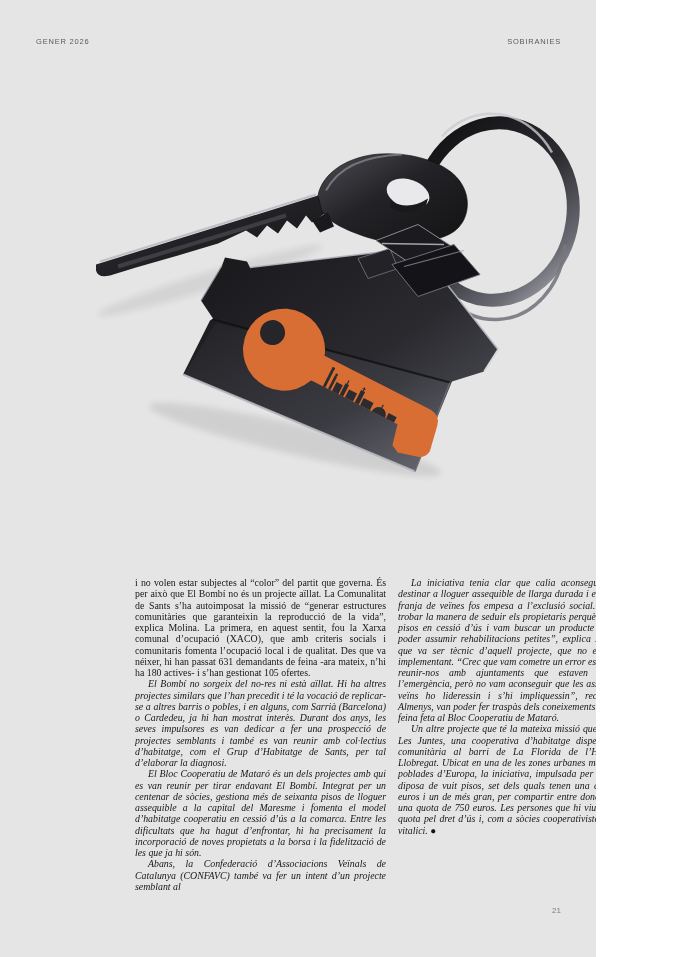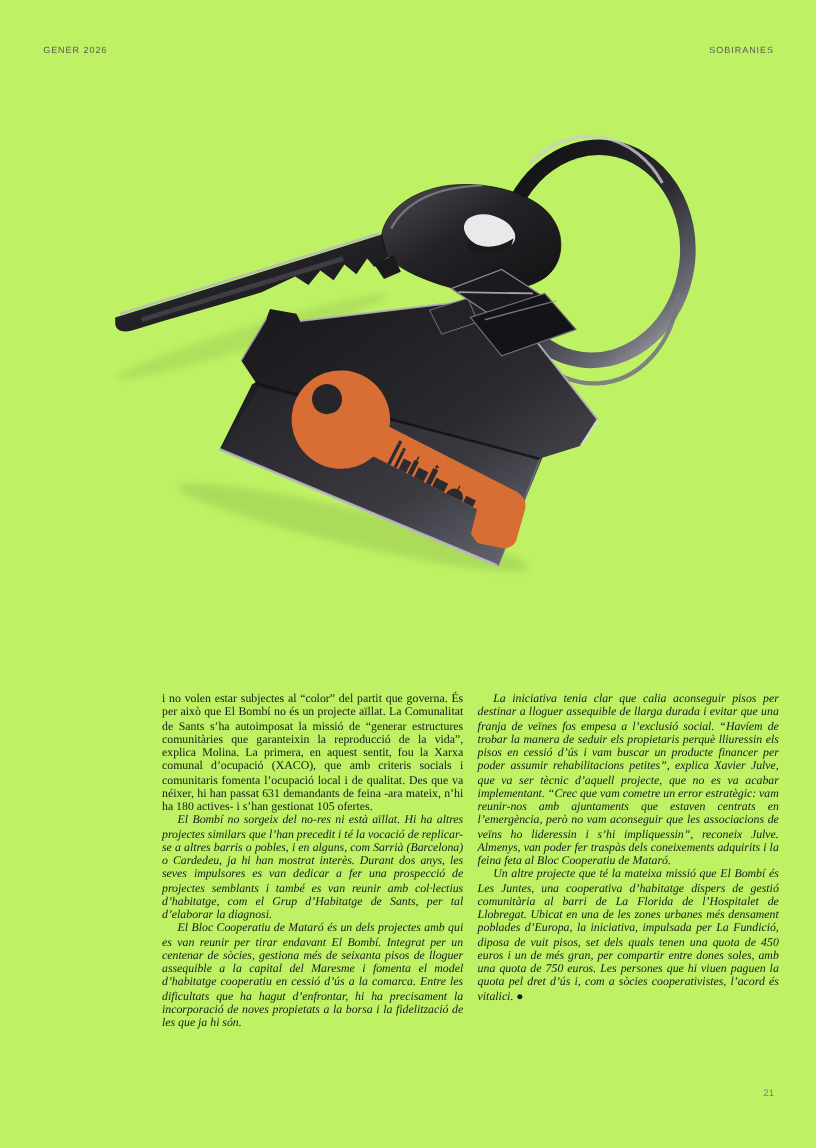--- a/index.html
+++ b/index.html
@@ -1,19 +1,19 @@
 <!DOCTYPE html>
 <html lang="ca"><head>
 <meta charset="utf-8">
 <style>
   html,body{margin:0;padding:0;background:#ffffff;}
   #page{
     position:relative;
-    width:680px;height:957px;
-    background:#bef264;
+    width:596px;height:957px;
+    background:#e5e5e5;
     overflow:hidden;
     font-family:"Liberation Serif", serif;
   }
   .runhead{
     position:absolute;top:37px;
     font-family:"Liberation Sans", sans-serif;
     font-size:7.5px;letter-spacing:.8px;
     color:#5a5a5c;
   }
   .runhead.left{left:36px;}
@@ -140,20 +140,21 @@
       <polygon points="332,170 394,150 420,180 358,202" fill="#141418" stroke="#6e6e78" stroke-width="1"></polygon>
       <path d="M 322,149 L 384,150" stroke="#c5c5cc" stroke-width="1.5" opacity="0.8"></path>
       <path d="M 344,172 L 404,156" stroke="#9a9aa2" stroke-width="1.2" opacity="0.7"></path>
     </g>
   </svg>
 
   <div id="col-left" class="col">
       <p class="">i no volen estar subjectes al “color” del partit que governa. És per això que El Bombí no és un projecte aïllat. La Comunalitat de Sants s’ha autoimposat la missió de “generar estructures comunitàries que garanteixin la reproducció de la vida”, explica Molina. La primera, en aquest sentit, fou la Xarxa comunal d’ocupació (XACO), que amb criteris socials i comunitaris fomenta l’ocupació local i de qualitat. Des que va néixer, hi han passat 631 demandants de feina -ara mateix, n’hi ha 180 actives- i s’han gestionat 105 ofertes.</p>
       <p class="indent">El Bombí no sorgeix del no-res ni està aïllat. Hi ha altres projectes similars que l’han precedit i té la vocació de replicar-se a altres barris o pobles, i en alguns, com Sarrià (Barcelona) o Cardedeu, ja hi han mostrat interès. Durant dos anys, les seves impulsores es van dedicar a fer una prospecció de projectes semblants i també es van reunir amb col·lectius d’habitatge, com el Grup d’Habitatge de Sants, per tal d’elaborar la diagnosi.</p>
       <p class="indent">El Bloc Cooperatiu de Mataró és un dels projectes amb qui es van reunir per tirar endavant El Bombí. Integrat per un centenar de sòcies, gestiona més de seixanta pisos de lloguer assequible a la capital del Maresme i fomenta el model d’habitatge cooperatiu en cessió d’ús a la comarca. Entre les dificultats que ha hagut d’enfrontar, hi ha precisament la incorporació de noves propietats a la borsa i la fidelització de les que ja hi són.</p>
+      <p class="indent">Abans, la Confederació d’Associacions Veïnals de Catalunya (CONFAVC) també va fer un intent d’un projecte semblant al</p>
     </div>
   <div id="col-right" class="col">
       <p class="indent">La iniciativa tenia clar que calia aconseguir pisos per destinar a lloguer assequible de llarga durada i evitar que una franja de veïnes fos empesa a l’exclusió social. “Havíem de trobar la manera de seduir els propietaris perquè lliuressin els pisos en cessió d’ús i vam buscar un producte financer per poder assumir rehabilitacions petites”, explica Xavier Julve, que va ser tècnic d’aquell projecte, que no es va acabar implementant. “Crec que vam cometre un error estratègic: vam reunir-nos amb ajuntaments que estaven centrats en l’emergència, però no vam aconseguir que les associacions de veïns ho lideressin i s’hi impliquessin”, reconeix Julve. Almenys, van poder fer traspàs dels coneixements adquirits i la feina feta al Bloc Cooperatiu de Mataró.</p>
       <p class="indent">Un altre projecte que té la mateixa missió que El Bombí és Les Juntes, una cooperativa d’habitatge dispers de gestió comunitària al barri de La Florida de l’Hospitalet de Llobregat. Ubicat en una de les zones urbanes més densament poblades d’Europa, la iniciativa, impulsada per La Fundició, diposa de vuit pisos, set dels quals tenen una quota de 450 euros i un de més gran, per compartir entre dones soles, amb una quota de 750 euros. Les persones que hi viuen paguen la quota pel dret d’ús i, com a sòcies cooperativistes, l’acord és vitalici. ●</p>
     </div>
 
   <div class="pagenum">21</div>
 </div>
 
 </body></html>

